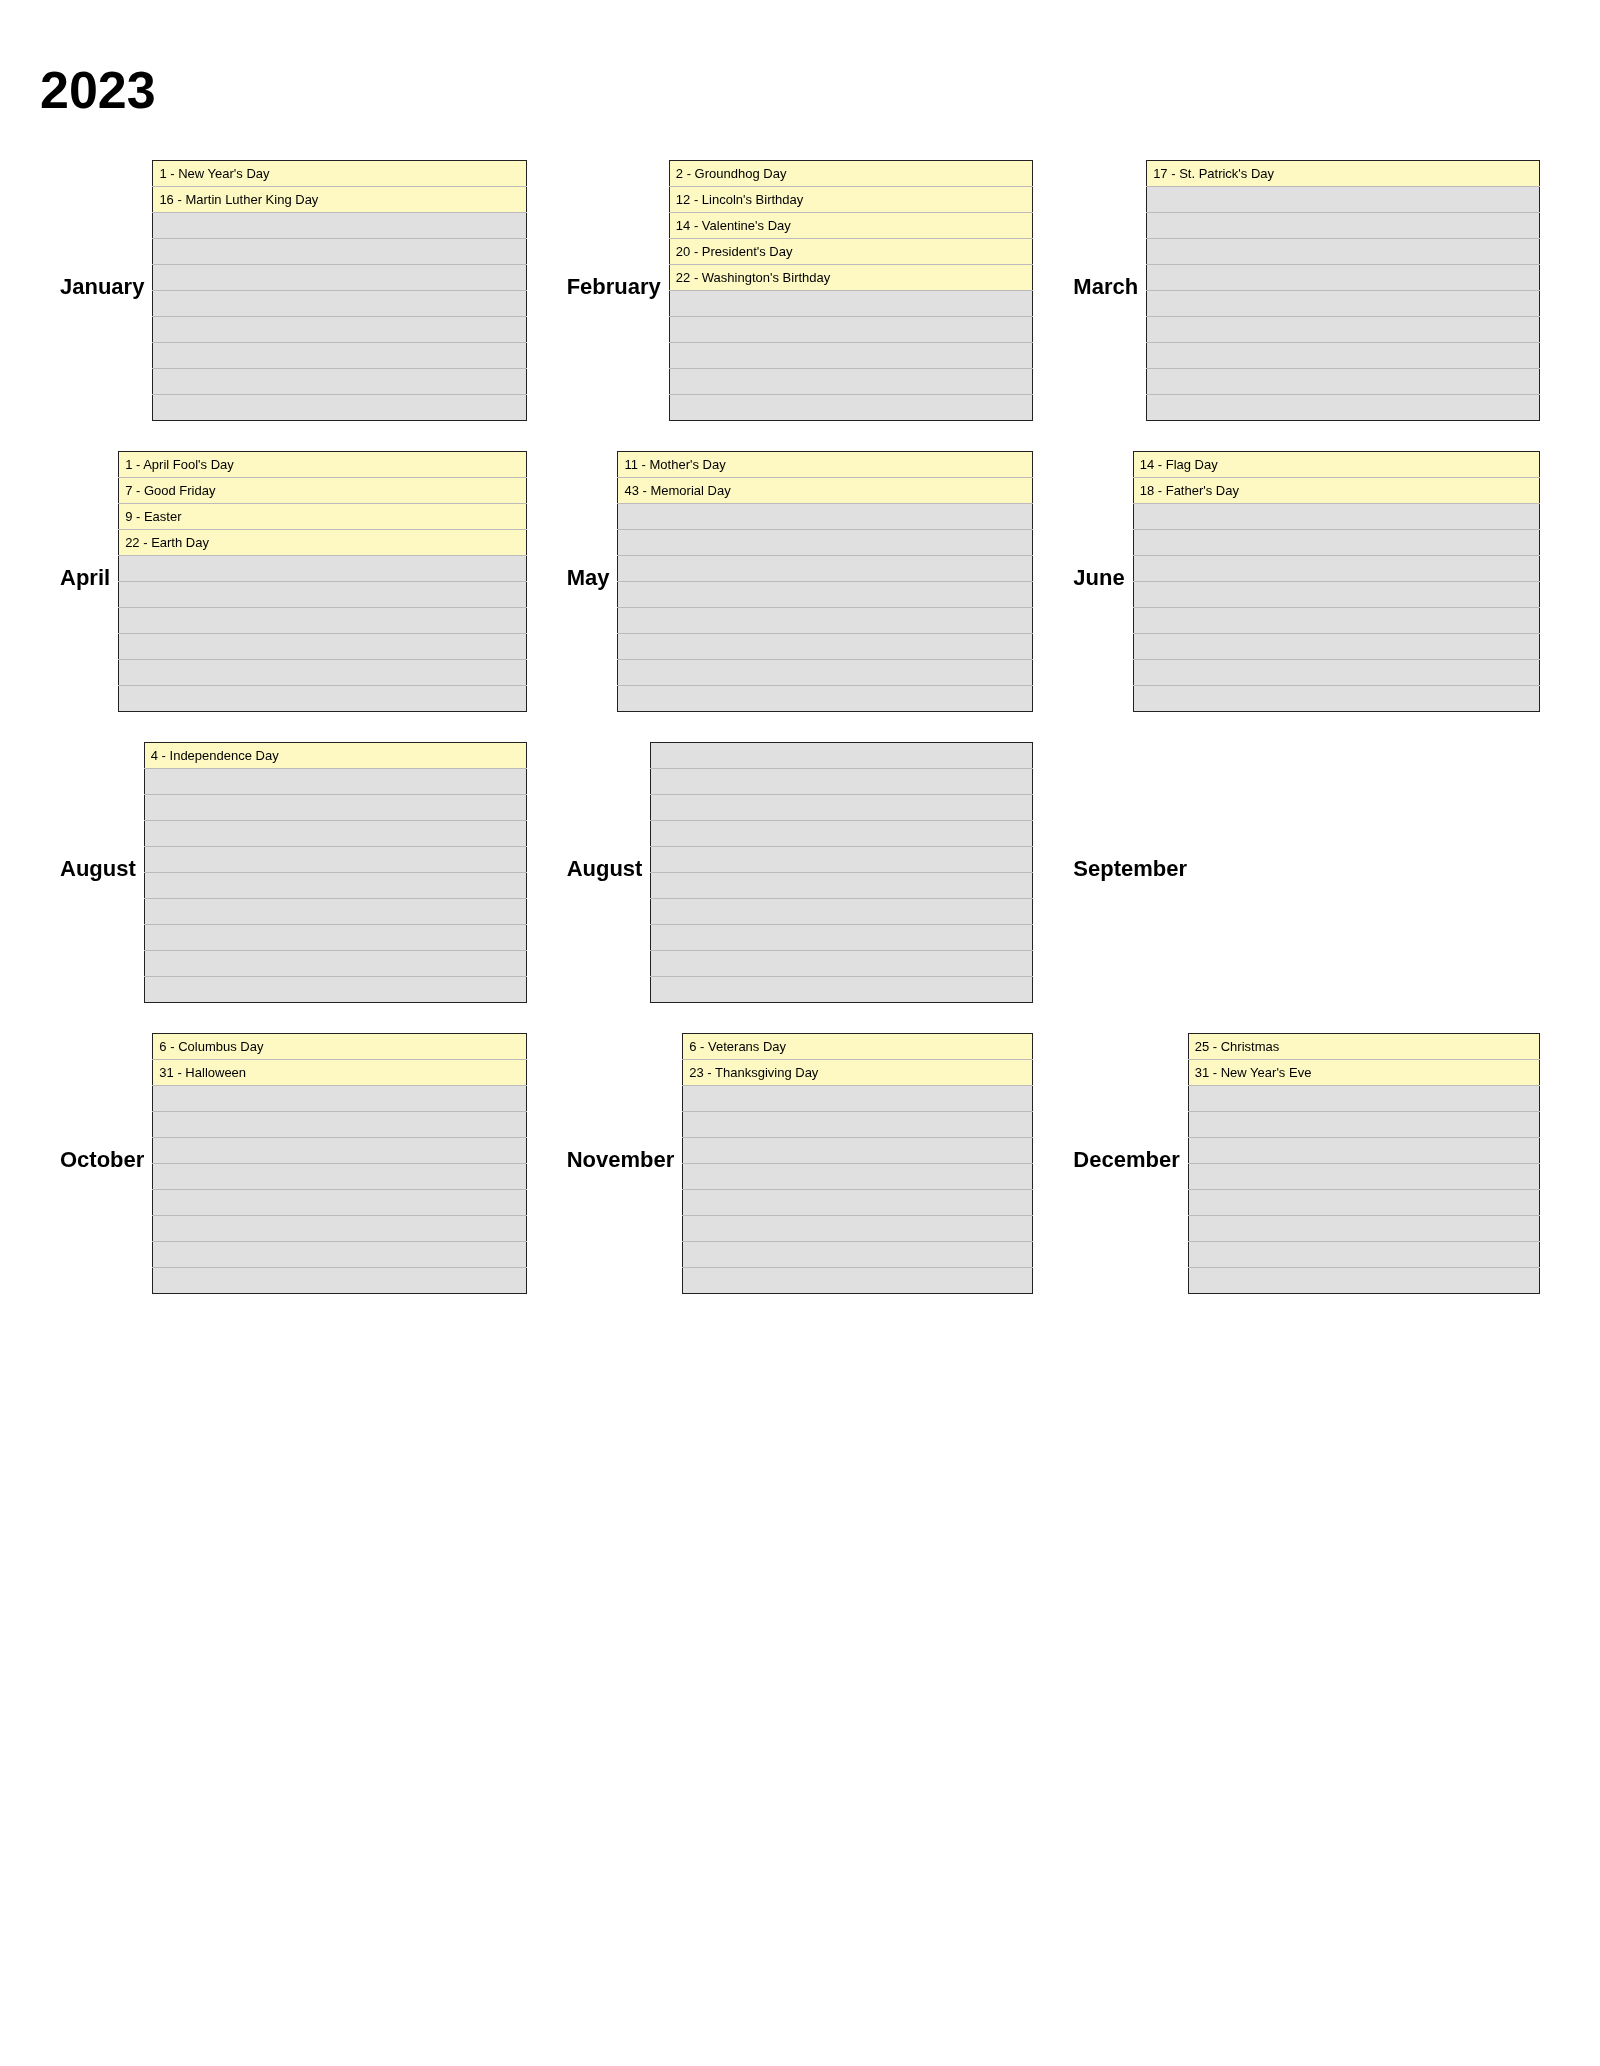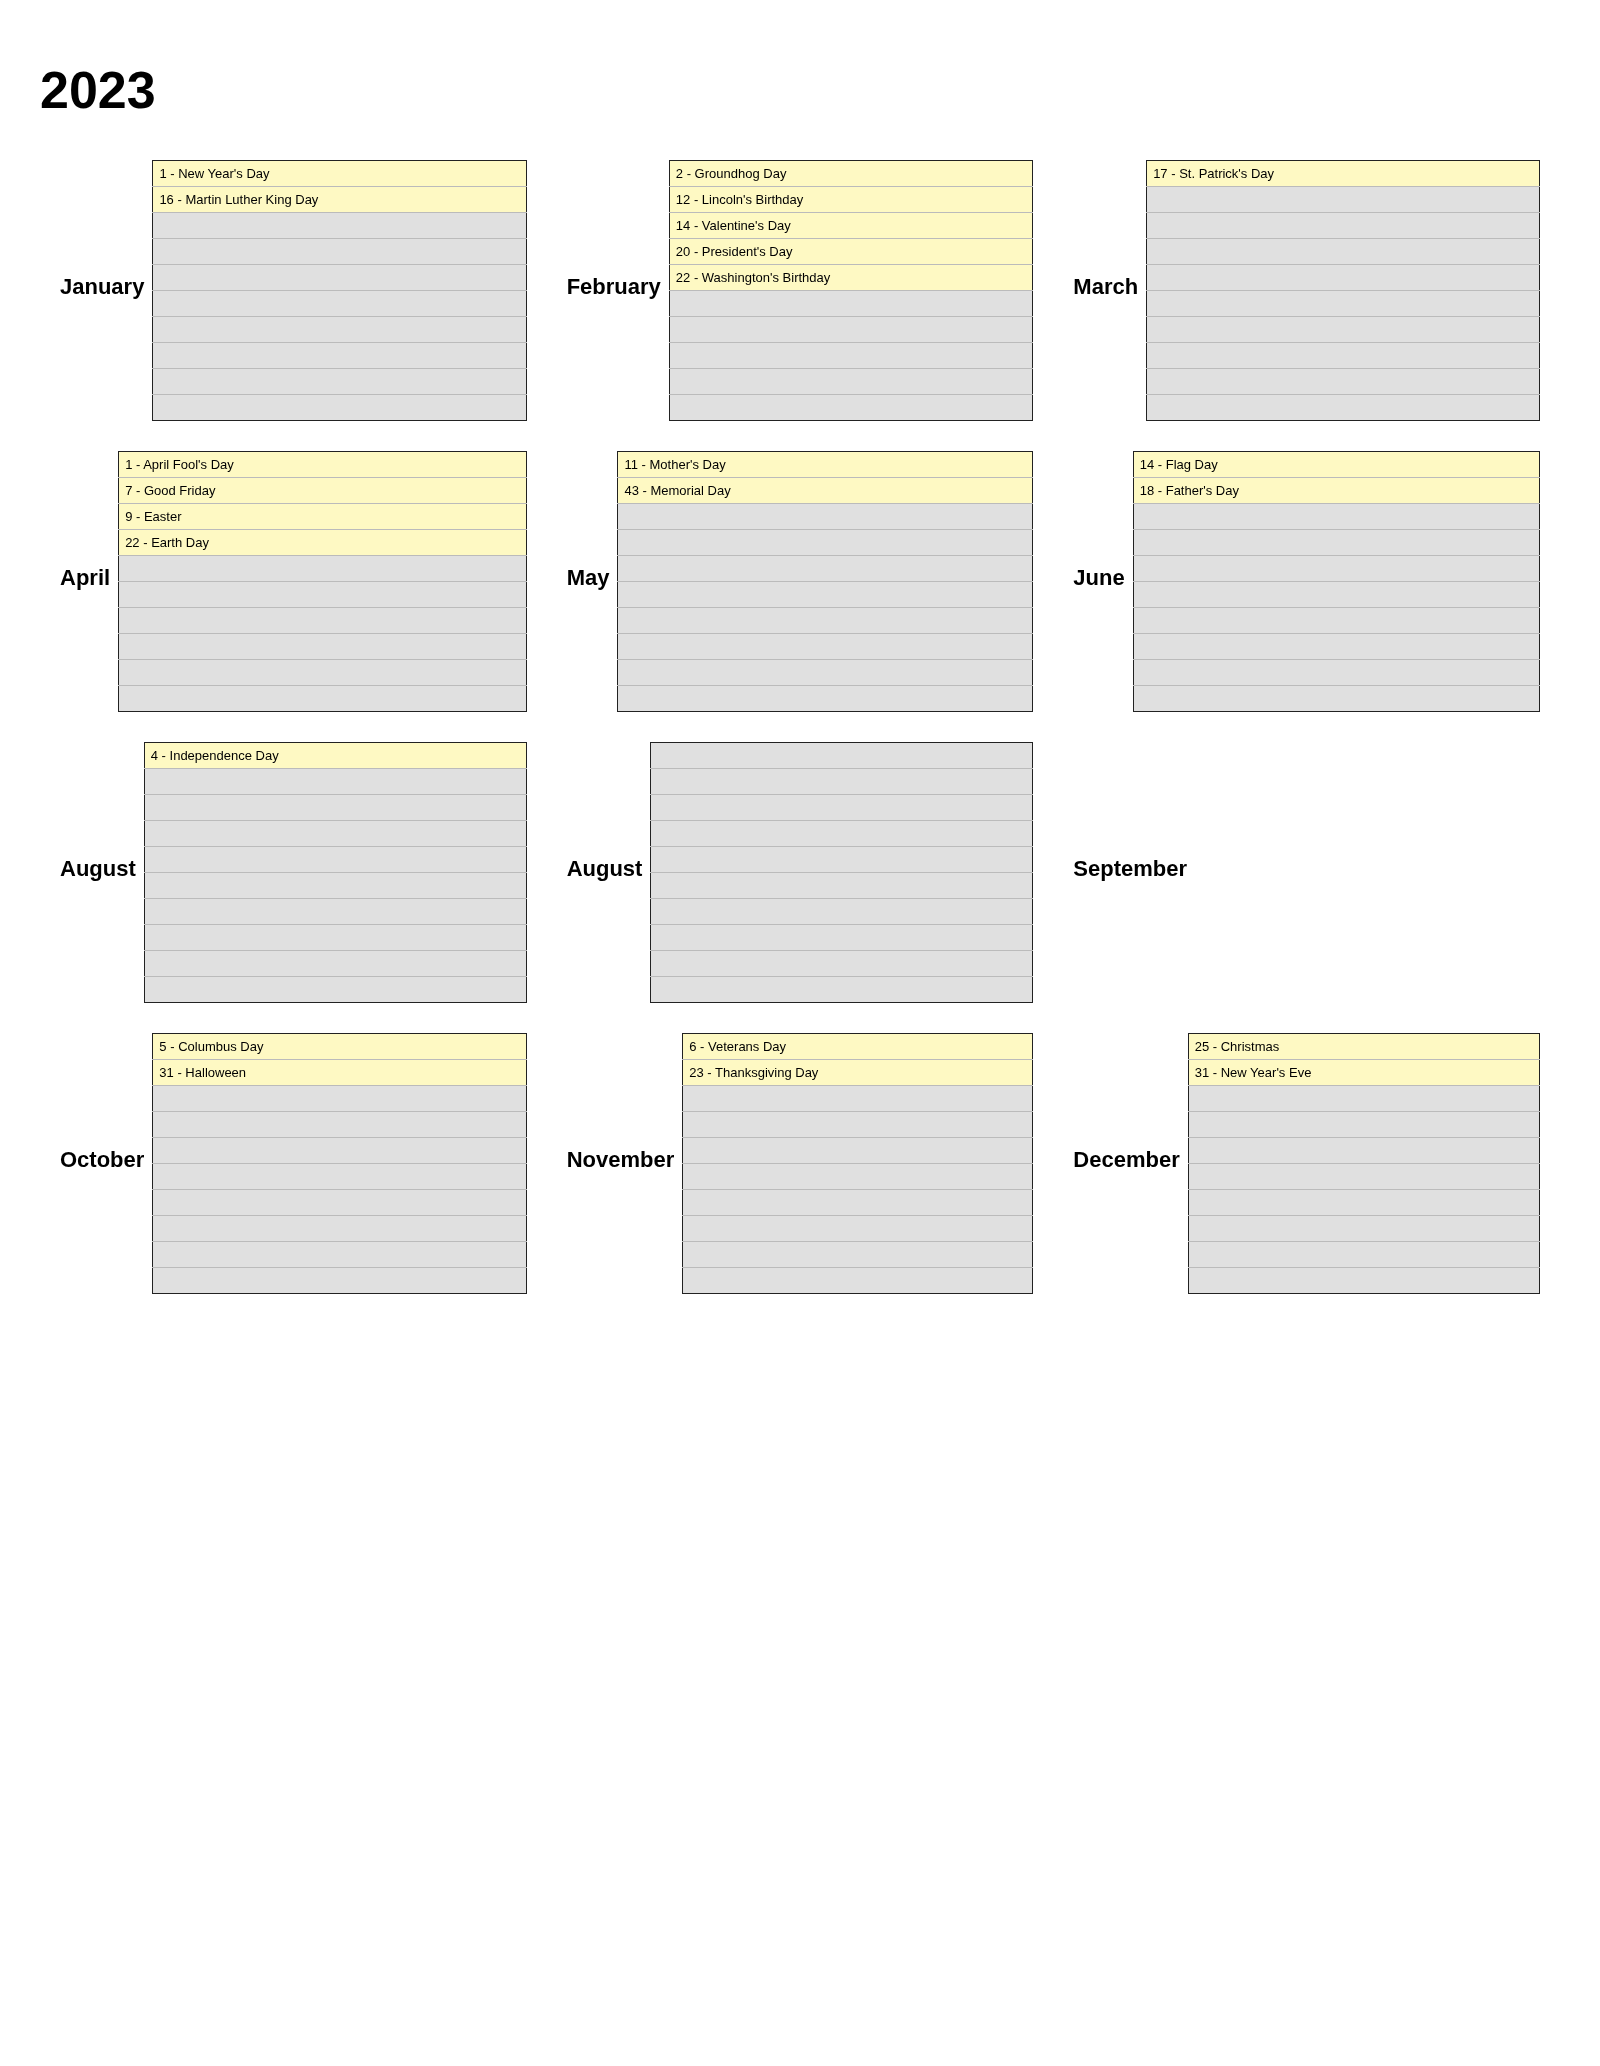--- a/index.html
+++ b/index.html
@@ -372,21 +372,21 @@
       </table>
     </div>
     <div class="month-block">
       <div class="month-name">September</div>
     </div>
     <div class="month-block">
       <div class="month-name">October</div>
       <table class="month-table">
         <tbody>
           <tr class="has-event">
-            <td>5 - Columbus Day</td>
+            <td>6 - Columbus Day</td>
           </tr>
           <tr class="has-event">
             <td>31 - Halloween</td>
           </tr>
           <tr class="empty-row">
             <td></td>
           </tr>
           <tr class="empty-row">
             <td></td>
           </tr>

